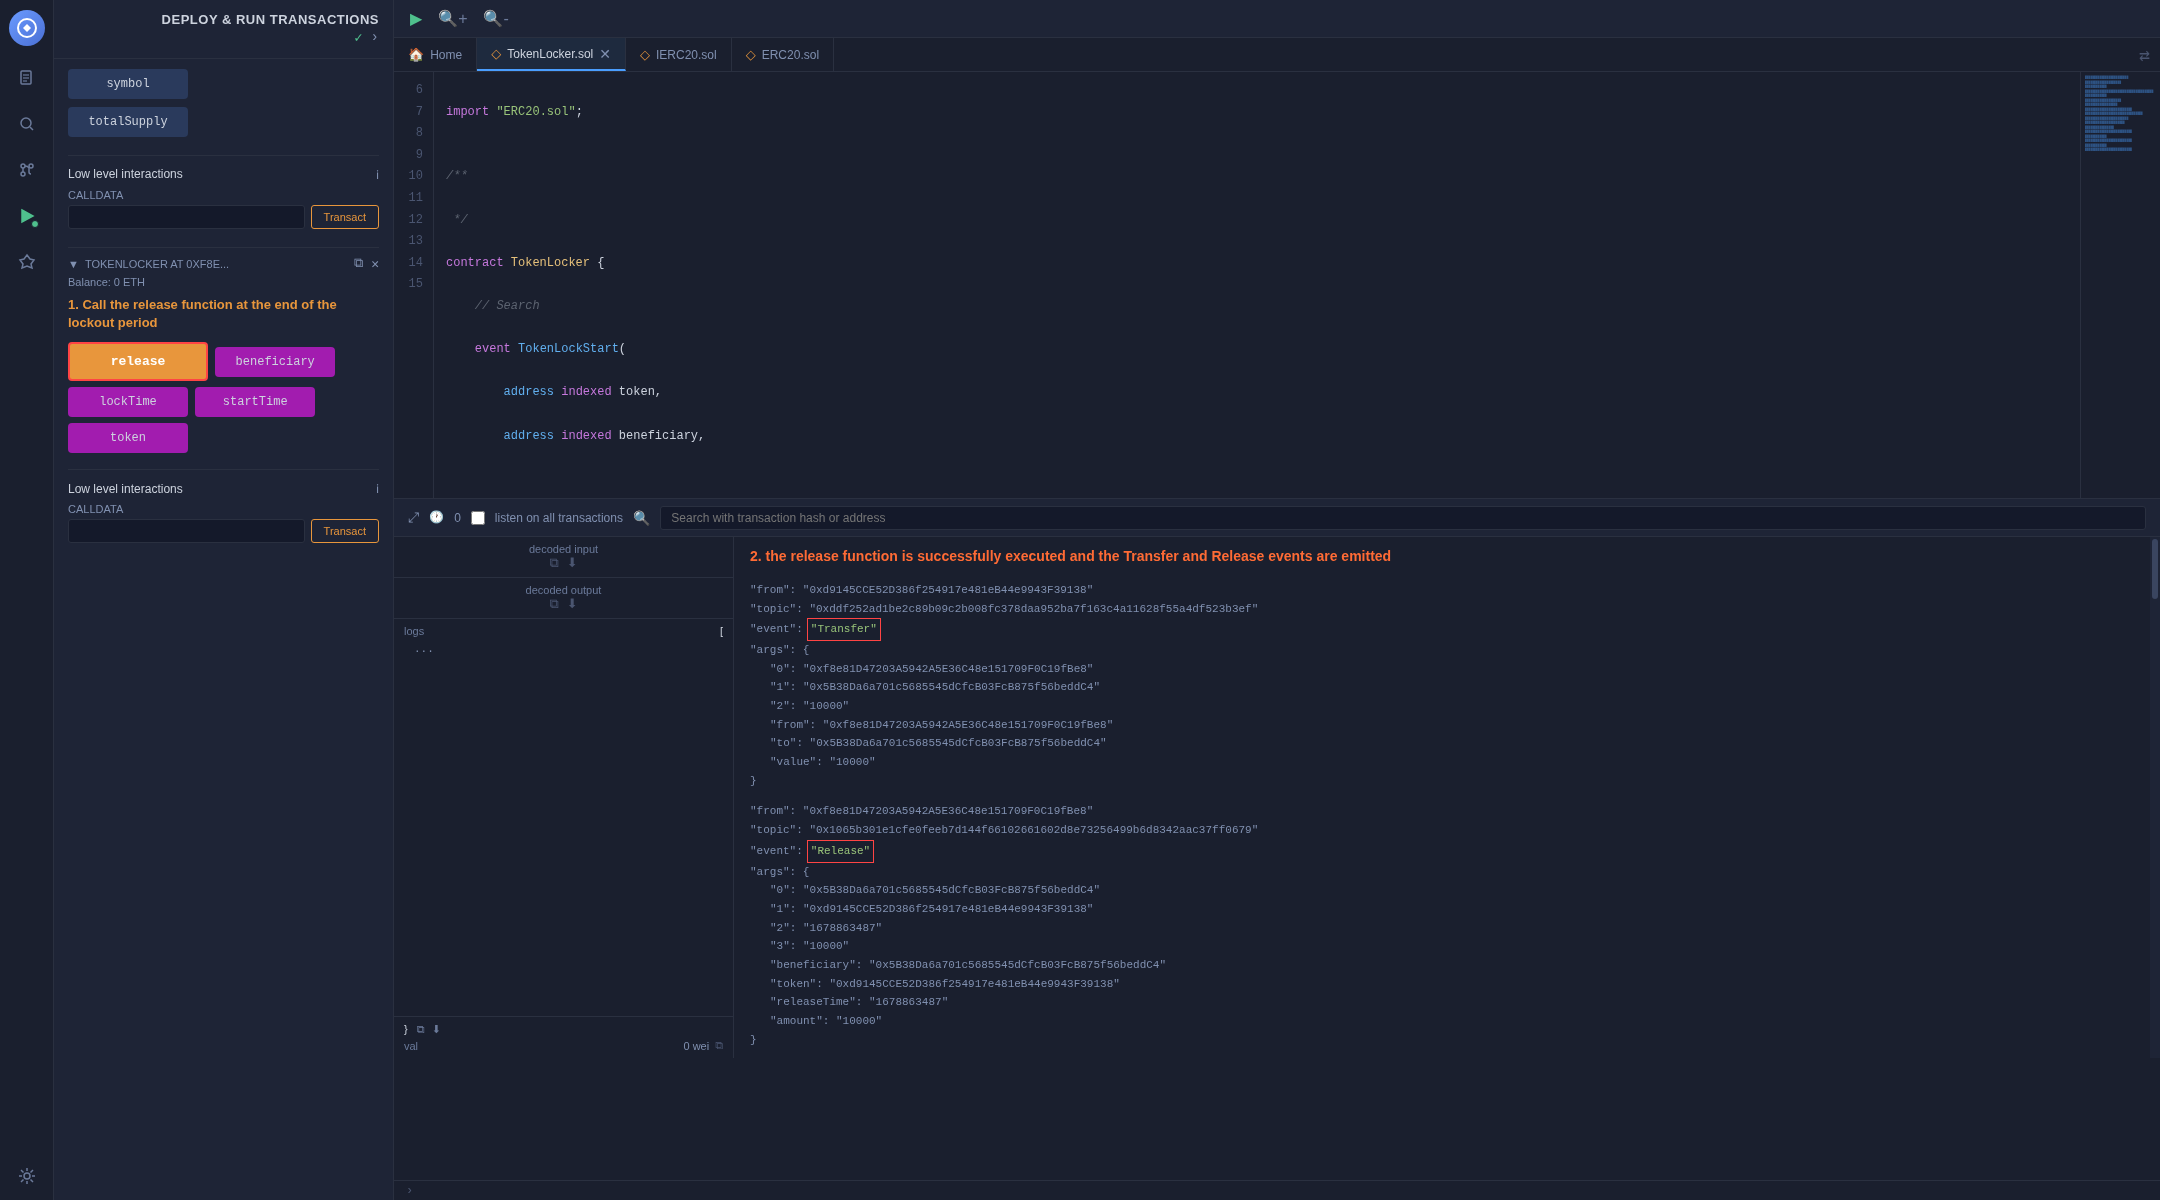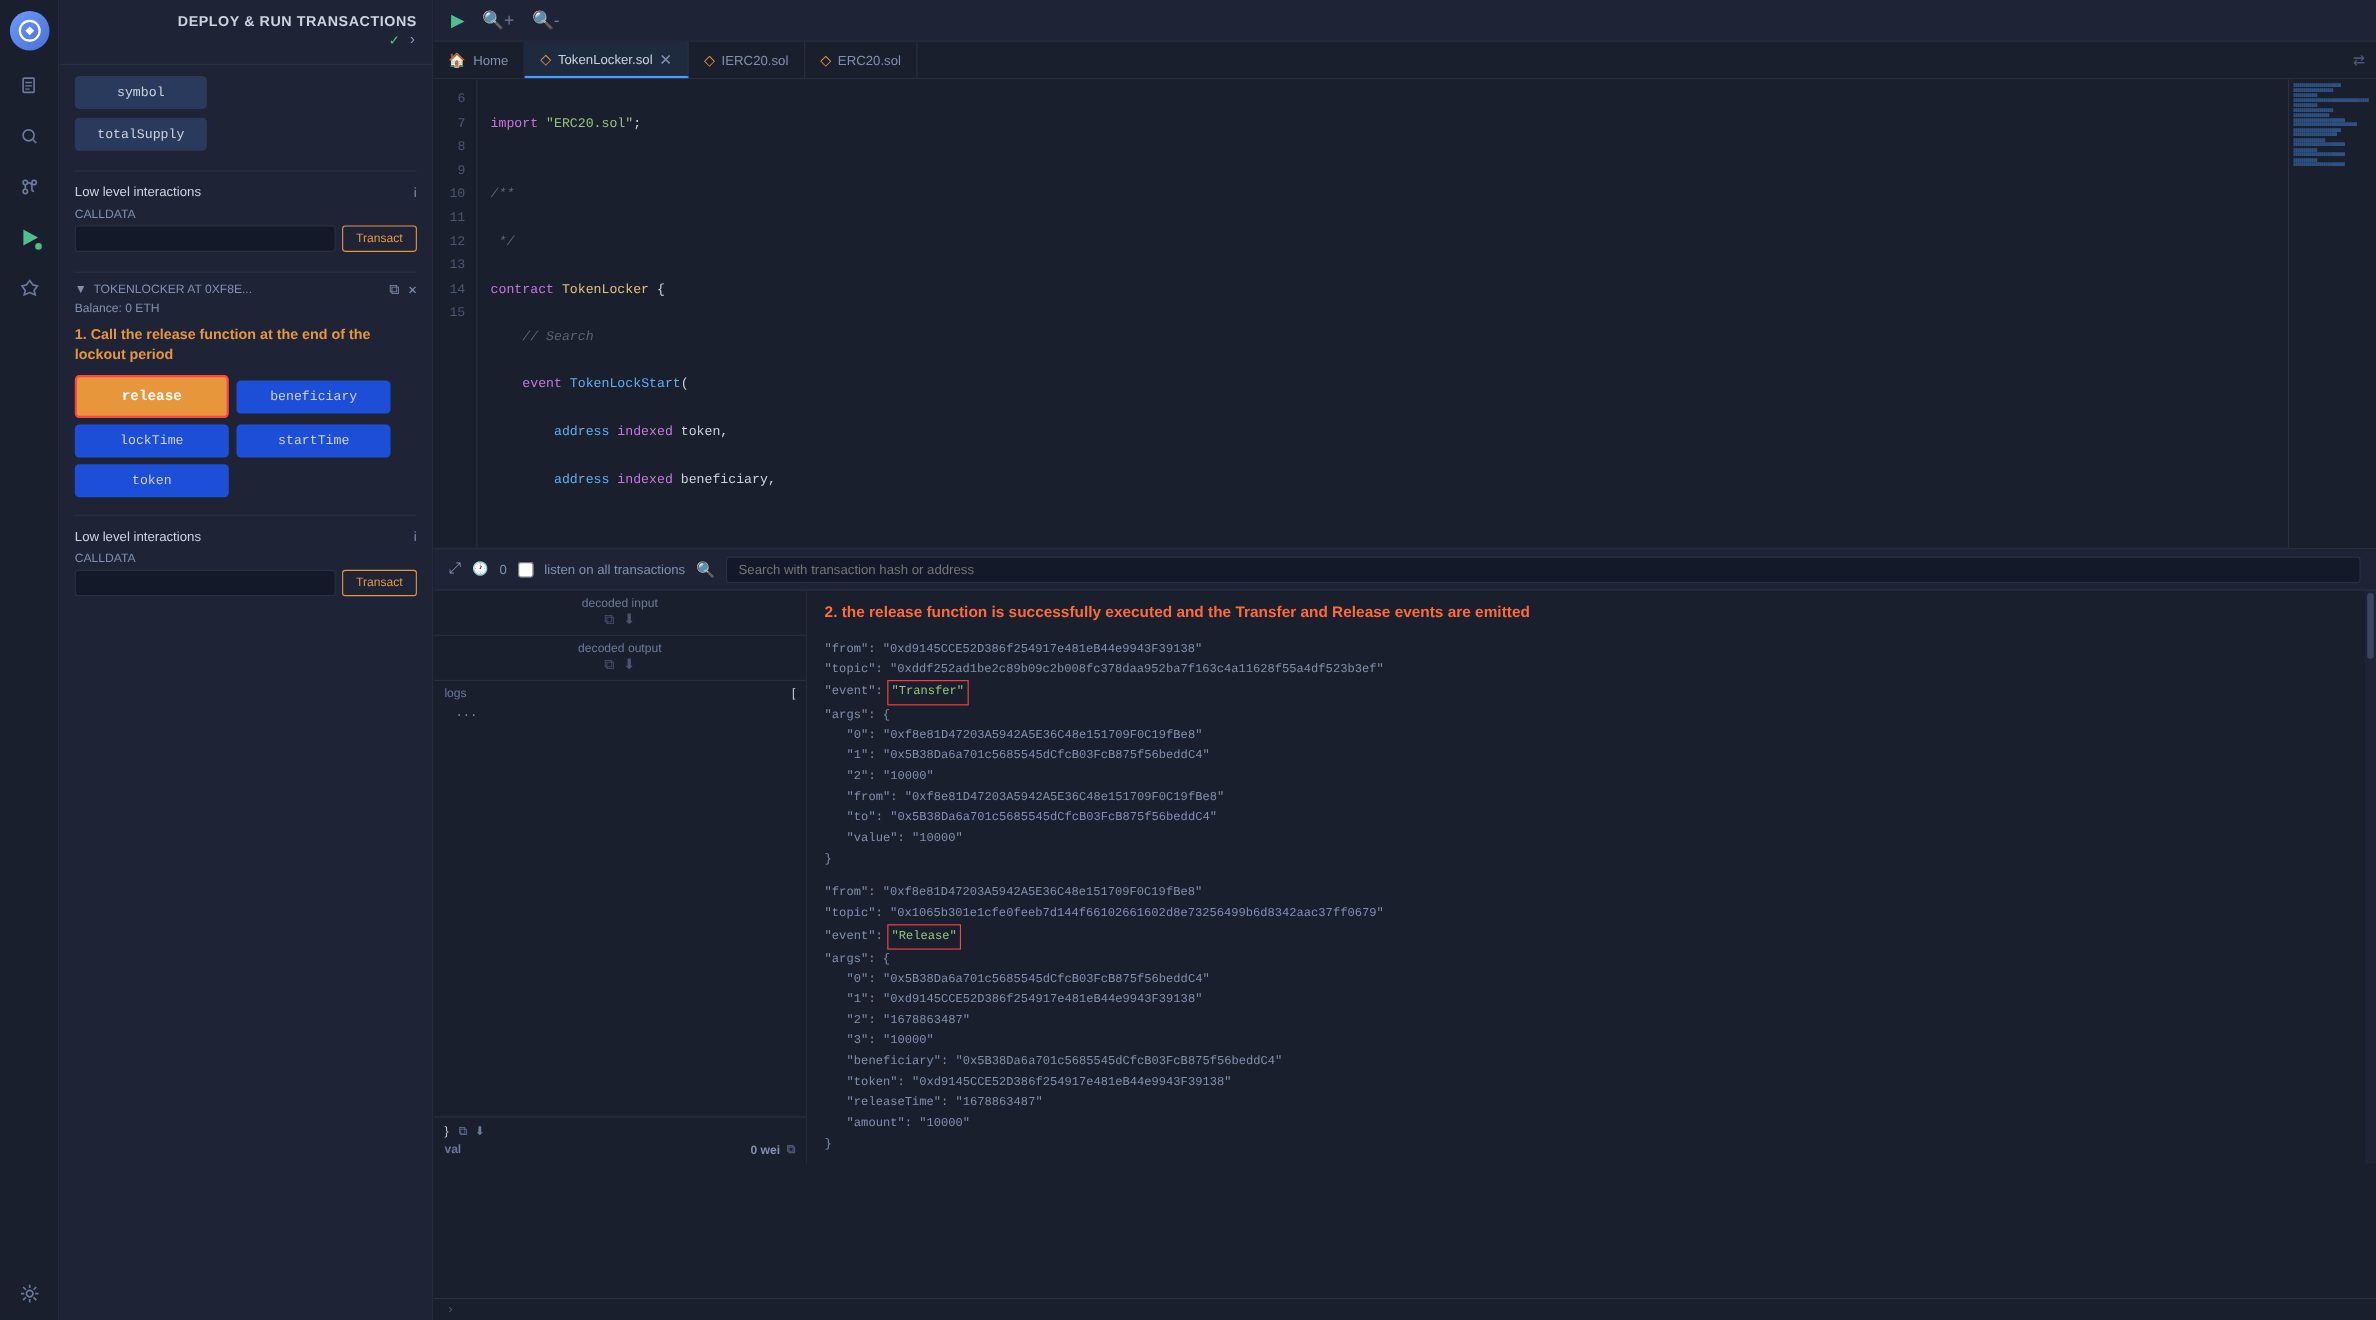--- a/index.html
+++ b/index.html
@@ -218,30 +218,30 @@
       cursor: pointer;
       font-family: 'Courier New', monospace;
       font-size: 13px;
       text-align: center;
       width: 140px;
       margin-bottom: 6px;
       font-weight: bold;
     }
 
     .btn-function {
-      background: #1d4ed8;
+      background: #a21caf;
       border: none;
       color: #cdd3de;
       padding: 8px 12px;
       border-radius: 4px;
       cursor: pointer;
       font-family: 'Courier New', monospace;
       font-size: 12px;
       text-align: center;
-      width: 140px;
+      width: 120px;
       margin-bottom: 6px;
     }
 
     
     .editor-area {
       flex: 1;
       display: flex;
       flex-direction: column;
       background: #1a1f2e;
       overflow: hidden;
@@ -780,21 +780,21 @@
 
           <div class="val-section">
             <div style="display:flex; flex-direction:column; gap:4px; width:100%;">
               <div style="display:flex; justify-content:space-between; align-items:center;">
                 <span class="val-label">
                   <span style="color:#cdd3de;">}</span>
                   <span style="cursor:pointer; margin-left:6px;">⧉</span>
                   <span style="cursor:pointer; margin-left:4px;">⬇</span>
                 </span>
               </div>
-              <div style="display:flex; justify-content:space-between; align-items:flex-start;font-weight:bold;">
+              <div style="display:flex; justify-content:space-between; align-items:flex-start;">
                 <span class="val-label">val</span>
                 <div style="display:flex; align-items:center; gap:6px;">
                   <span class="val-value">0 wei</span>
                   <span style="cursor:pointer; color:#4a5570;">⧉</span>
                 </div>
               </div>
             </div>
           </div>
         </div>
 

